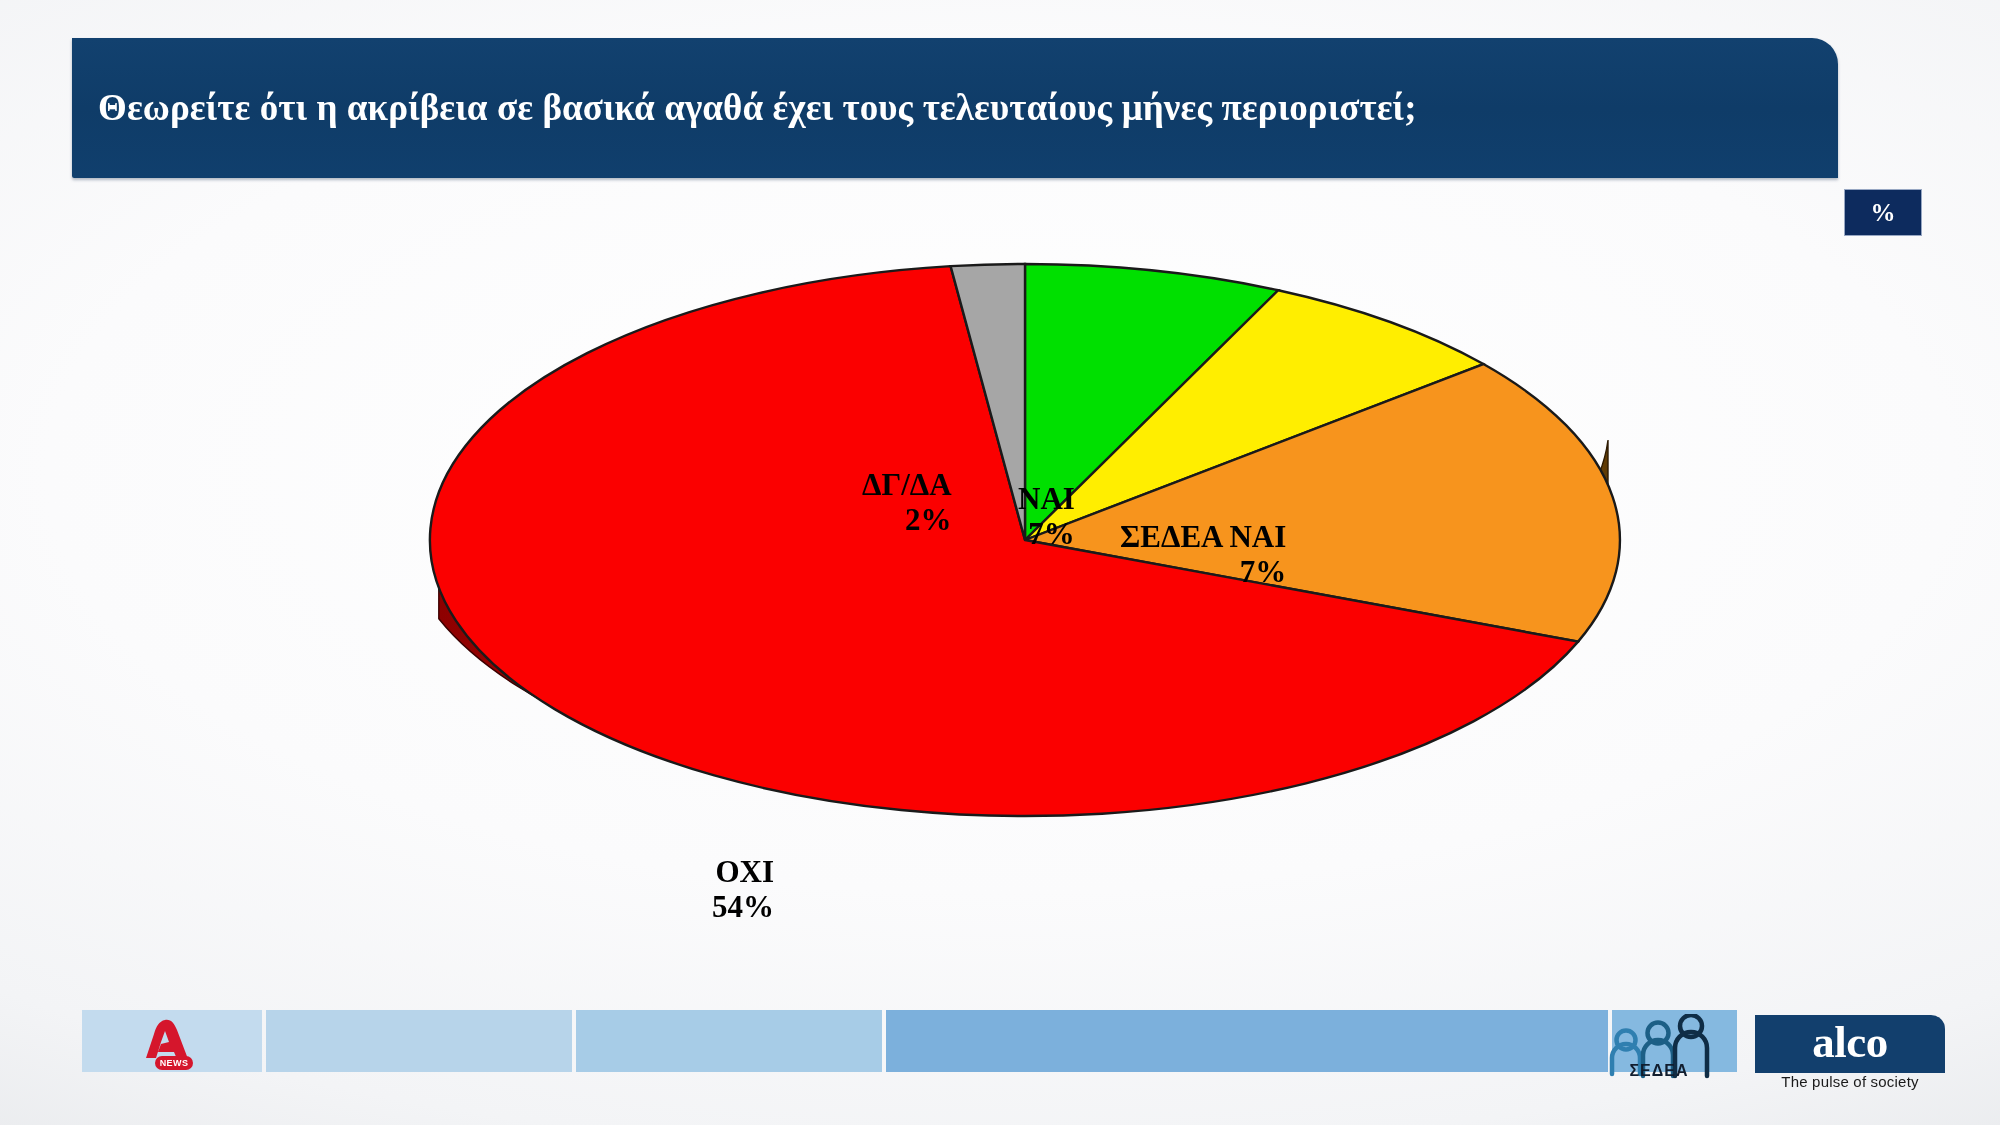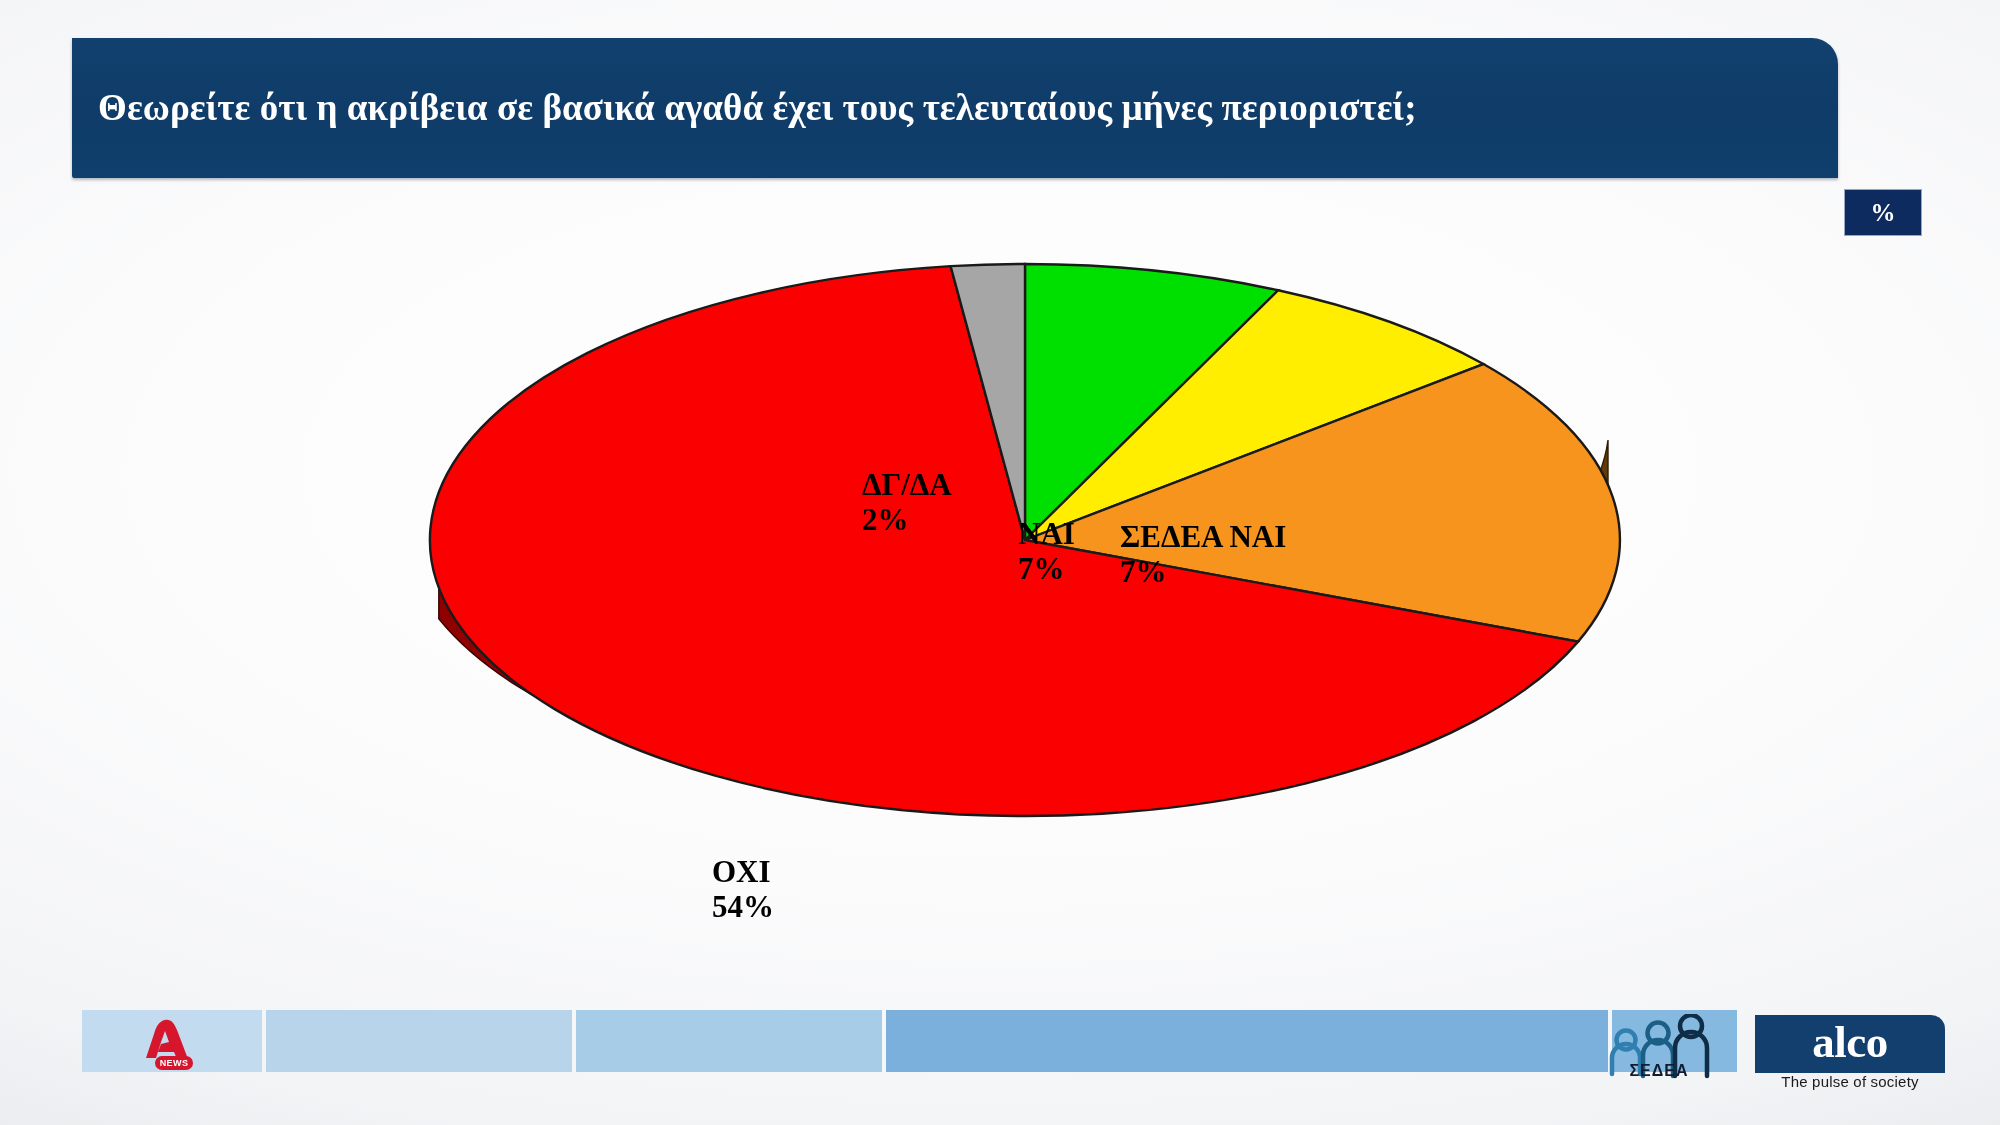--- a/index.html
+++ b/index.html
@@ -81,33 +81,33 @@
   #pie-svg {
     position: absolute;
     left: 380px;
     top: 0px;
     width: 1300px;
     height: 720px;
   }
 
   .pie-label {
     position: absolute;
-    text-align: left;
+    text-align: right;
     font-family: "Liberation Serif", serif;
     font-weight: bold;
     color: #000000;
     line-height: 1.12;
     white-space: nowrap;
     pointer-events: none;
   }
   .pie-label .lbl-name { display: block; }
   .pie-label .lbl-val  { display: block; }
 
   #label-dgda   { left: 862px;  top: 268px; font-size: 31px; }
-  #label-nai    { left: 1018px; top: 282px; font-size: 31px; margin-top: 35px; }
+  #label-nai    { left: 1018px; top: 282px; font-size: 31px; }
   #label-mnai   { left: 1120px; top: 320px; font-size: 31px; }
   #label-moxi   { left: 1228px; top: 472px; font-size: 31px; }
   #label-oxi    { left: 712px;  top: 655px; font-size: 31px; }
 
   
   #footer {
     position: absolute;
     left: 0;
     top: 1010px;
     width: 2000px;

